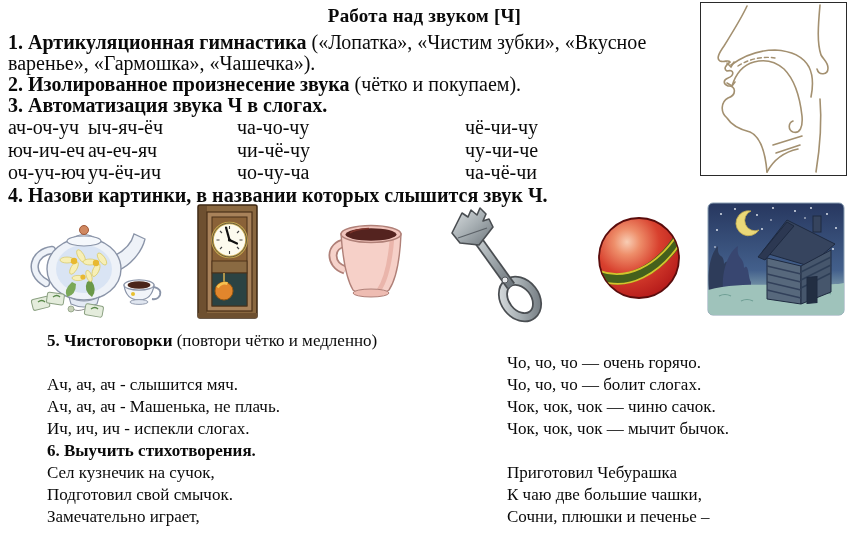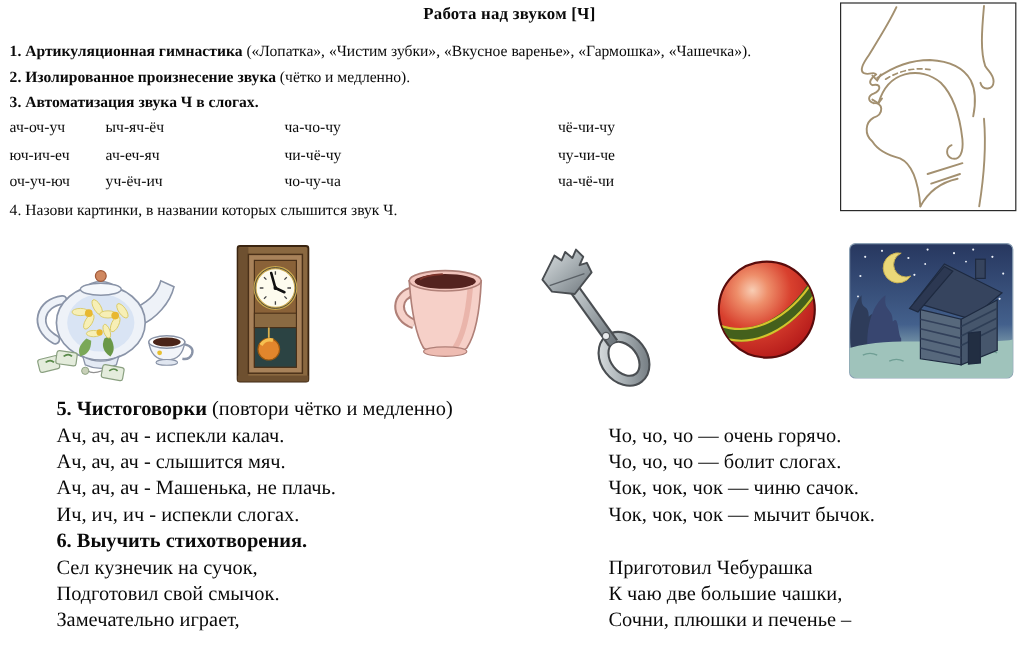--- a/index.html
+++ b/index.html
@@ -1,26 +1,26 @@
 <!DOCTYPE html>
 <html><head>
 <meta charset="utf-8">
 <style>
   * { margin:0; padding:0; box-sizing:border-box; }
   html,body { background:#ffffff; }
   body { font-family:"Liberation Serif","DejaVu Serif",serif; color:#0a0a0a; }
   .page { position:relative; width:849px; height:549px; background:#fff; overflow:hidden; }
   .title { position:absolute; top:5px; left:0; width:849px; text-align:center;
-           font-size:14px; font-weight:bold; letter-spacing:0.2px; }
-  .flow { position:absolute; left:8px; top:32px; width:690px; font-size:13px; line-height:21px; }
+           font-size:19px; font-weight:bold; letter-spacing:0.2px; }
+  .flow { position:absolute; left:8px; top:32px; width:690px; font-size:20px; line-height:21px; }
   .para b { font-weight:bold; }
   .syl-row { line-height:22.5px; white-space:nowrap; }
   .syl-row .c { display:inline-block; }
   .c1 { width:80px; } .c2 { width:149px; } .c3 { width:228px; } .c4 { width:auto; }
-  .s4 { margin-top:1px; font-weight:normal; }
+  .s4 { margin-top:1px; font-weight:bold; }
   .pic { position:absolute; }
   .profile-box { position:absolute; left:700px; top:2px; width:147px; height:174px;
                  border:1.5px solid #2a2a2a; background:#fff; }
   .bottom-flow { position:absolute; left:20px; top:330px; width:841px; font-size:17px;margin-left:20px; }
   .tc-row { position:relative; height:22px; line-height:22px; white-space:nowrap; }
   .lcol { position:absolute; left:7px; }
   .rcol { position:absolute; left:467px; }
   .hdr b { font-weight:bold; }
 </style>
 </head>
@@ -40,21 +40,21 @@
       <path d="M26,60 l4,4 3,-5"></path>
       <path d="M26,80 l5,3 3,-4"></path>
       <path d="M119,96 C121,120 119,144 115,169"></path>
       <path d="M72,142 L101,133 M75,150 L99,142"></path>
       <path d="M66,169 C73,156 83,149 97,146"></path>
     </svg>
   </div>
 
   <div class="flow">
     <p class="para"><b>1. Артикуляционная гимнастика</b><span> («Лопатка», «Чистим зубки», «Вкусное варенье», «Гармошка», «Чашечка»).</span></p>
-    <p class="para"><b>2. Изолированное произнесение звука</b><span> (чётко и медленно).</span></p>
+    <p class="para"><b>2. Изолированное произнесение звука</b><span> (чётко и покупаем).</span></p>
     <p class="para"><b>3. Автоматизация звука Ч в слогах.</b></p>
 
     <div class="syl-row">
       <span class="c c1">ач-оч-уч</span><span class="c c2">ыч-яч-ёч</span><span class="c c3">ча-чо-чу</span><span class="c c4">чё-чи-чу</span>
     </div>
     <div class="syl-row">
       <span class="c c1">юч-ич-еч</span><span class="c c2">ач-еч-яч</span><span class="c c3">чи-чё-чу</span><span class="c c4">чу-чи-че</span>
     </div>
     <div class="syl-row">
       <span class="c c1">оч-уч-юч</span><span class="c c2">уч-ёч-ич</span><span class="c c3">чо-чу-ча</span><span class="c c4">ча-чё-чи</span>
@@ -229,21 +229,20 @@
         <rect x="100" y="72" width="10" height="26" fill="#222e42" transform="skewY(-6) translate(0,14)"></rect>
       </g>
     </svg>
   </div>
 
   <div class="bottom-flow">
     <div class="tc-row hdr">
       <span class="lcol"><b>5. Чистоговорки</b><span> (повтори чётко и медленно)</span></span>
     </div>
     <div class="tc-row">
-      <span class="lcol">Ач, ач, ач - испекли калач.</span>
       <span class="rcol">Чо, чо, чо — очень горячо.</span>
     </div>
     <div class="tc-row">
       <span class="lcol">Ач, ач, ач - слышится мяч.</span>
       <span class="rcol">Чо, чо, чо — болит слогах.</span>
     </div>
     <div class="tc-row">
       <span class="lcol">Ач, ач, ач - Машенька, не плачь.</span>
       <span class="rcol">Чок, чок, чок — чиню сачок.</span>
     </div>

